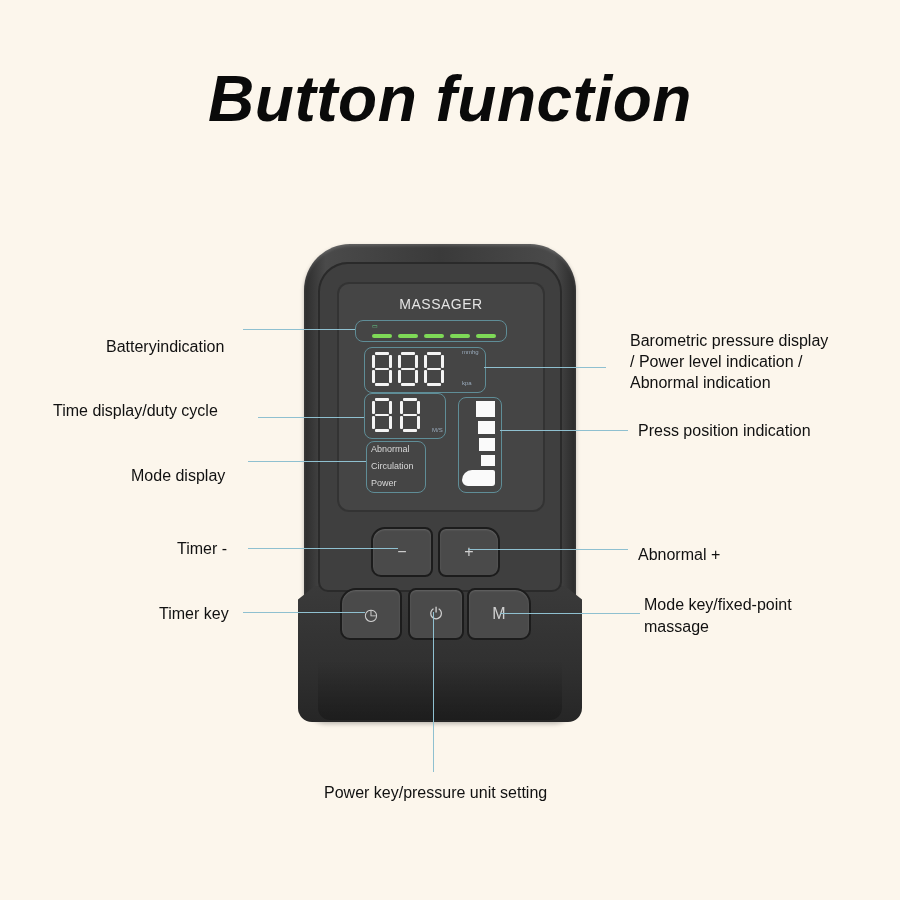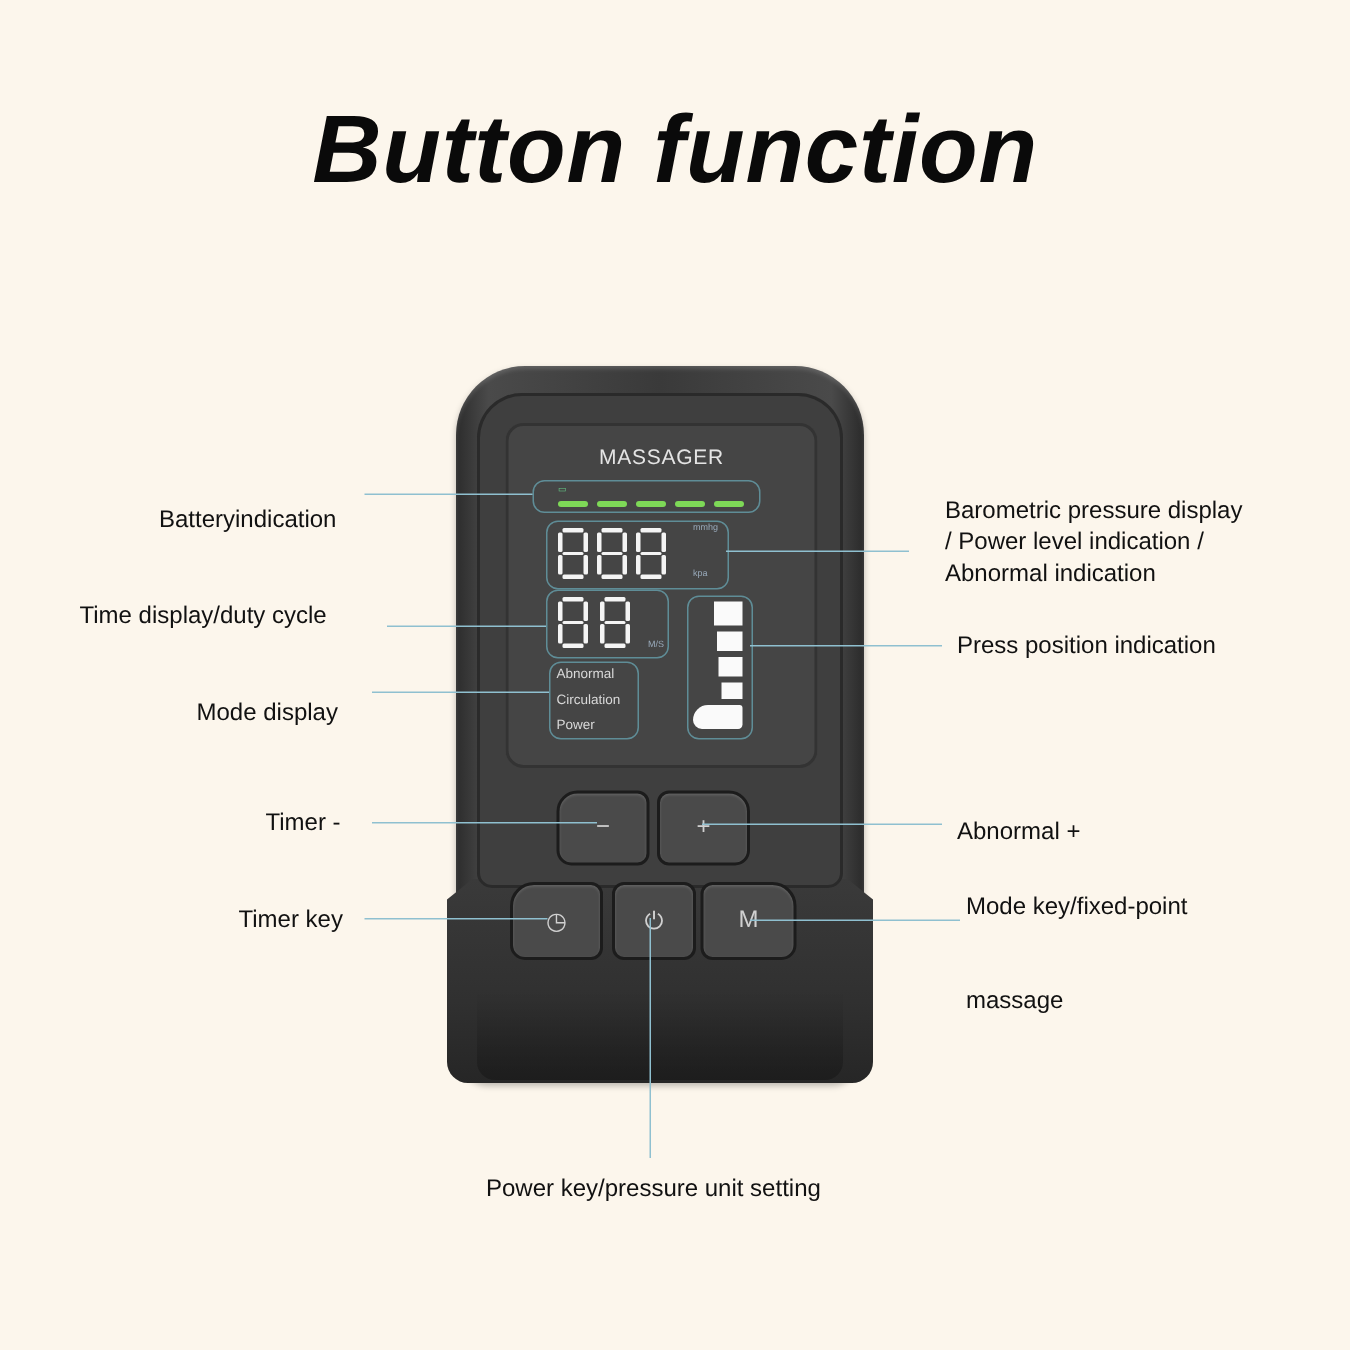--- a/index.html
+++ b/index.html
@@ -187,15 +187,15 @@
 <div class="label" style="left:131px;top:465px;">Mode display</div>
 <div class="label" style="left:177px;top:538px;">Timer -</div>
 <div class="label" style="left:159px;top:603px;">Timer key</div>
 
 <div class="label" style="left:630px;top:330px;">Barometric pressure display</div>
 <div class="label" style="left:630px;top:351px;">/ Power level indication /</div>
 <div class="label" style="left:630px;top:372px;">Abnormal indication</div>
 <div class="label" style="left:638px;top:420px;">Press position indication</div>
 <div class="label" style="left:638px;top:544px;">Abnormal +</div>
 <div class="label" style="left:644px;top:594px;">Mode key/fixed-point</div>
-<div class="label" style="left:644px;top:616px;margin-top:41px;">massage</div>
+<div class="label" style="left:644px;top:616px;">massage</div>
 
 <div class="label" style="left:324px;top:782px;">Power key/pressure unit setting</div>
 
 </body></html>

